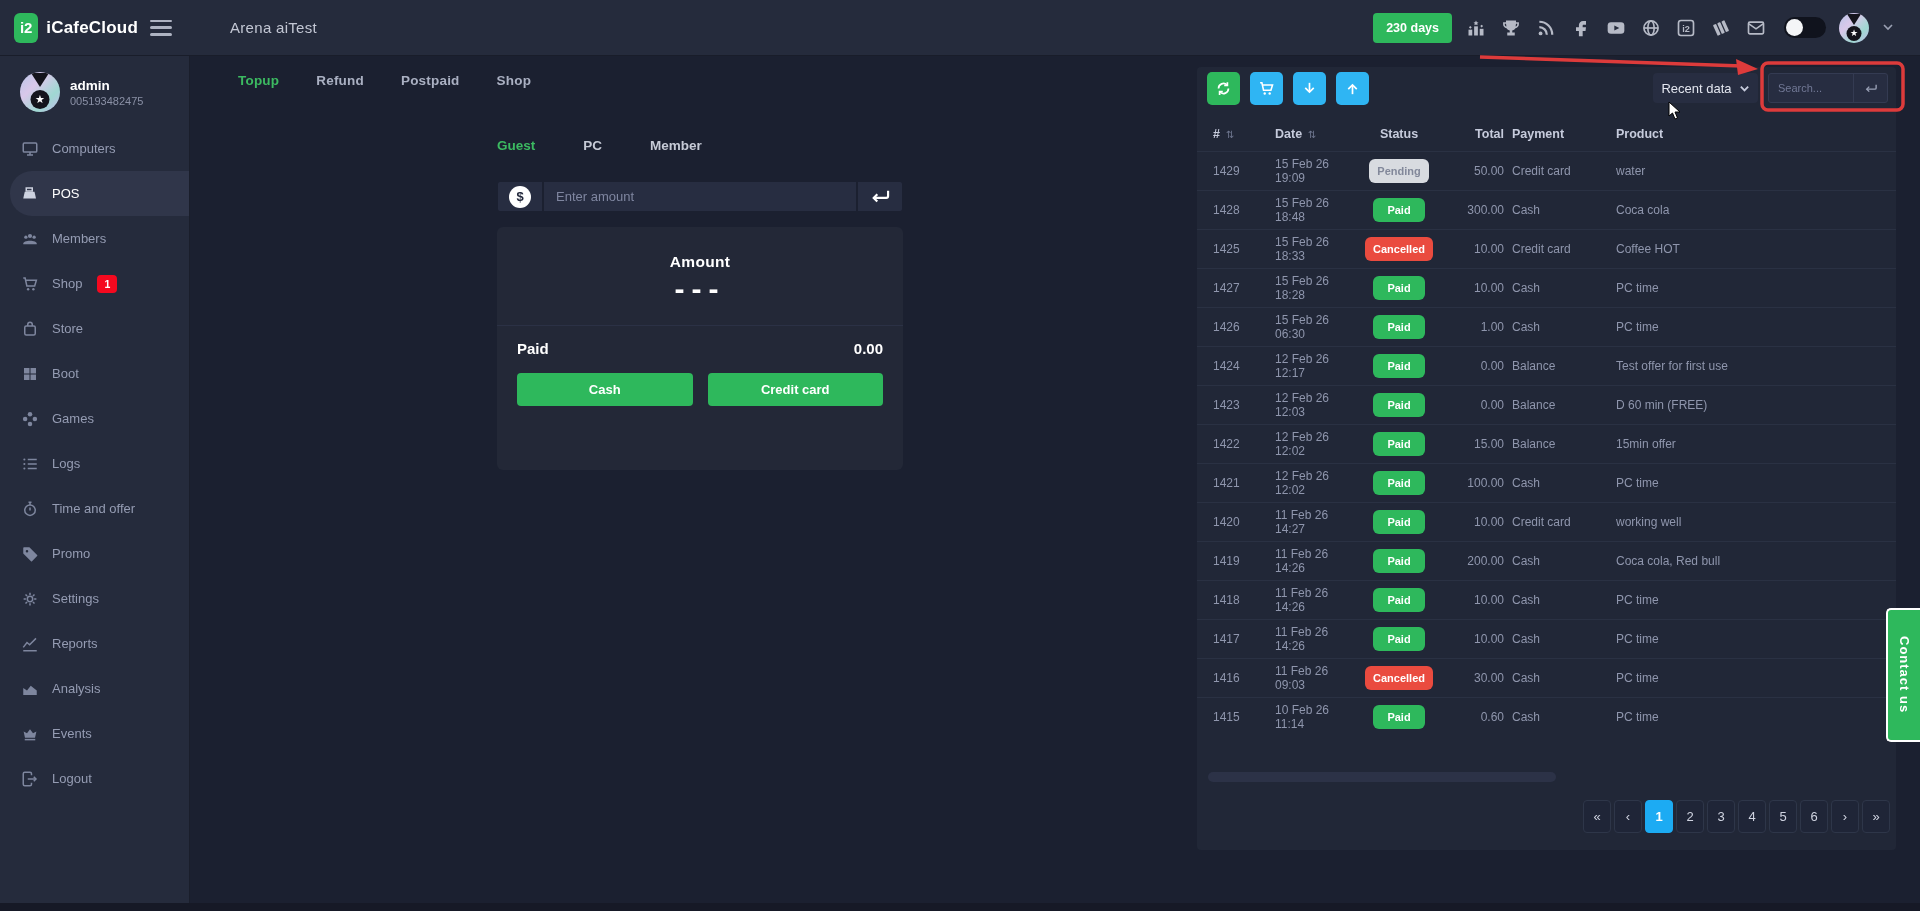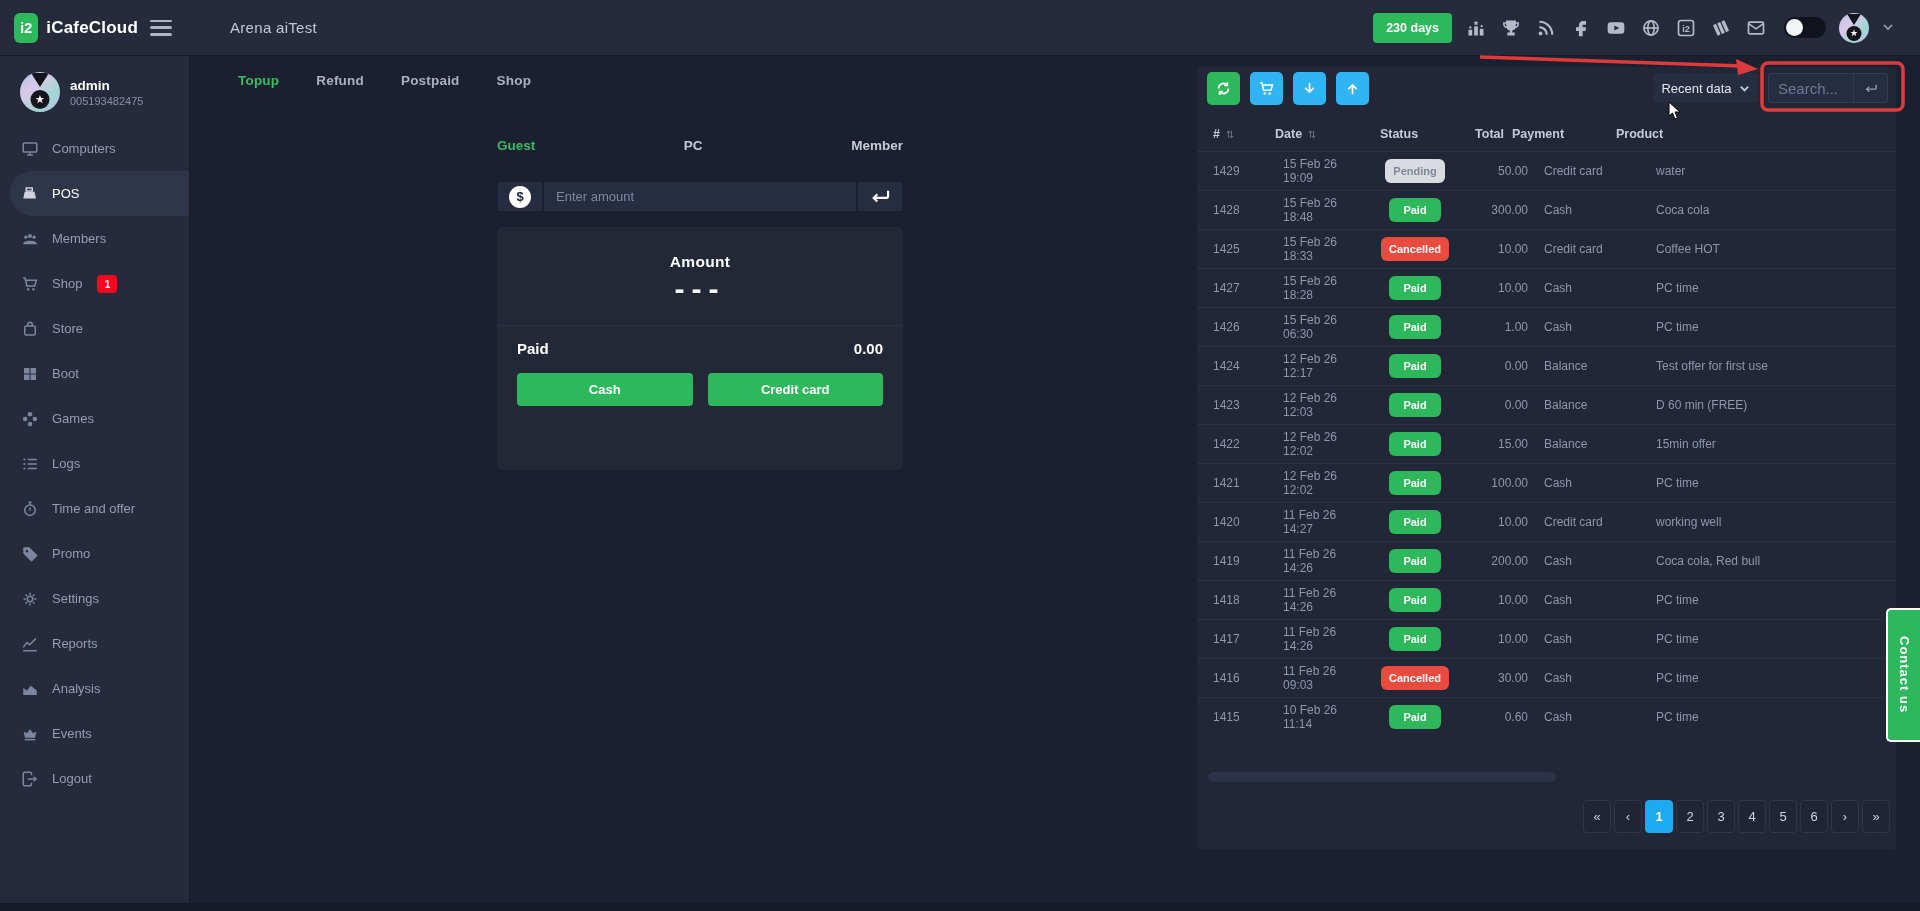--- a/index.html
+++ b/index.html
@@ -46,21 +46,21 @@
             color:#fff;font-weight:normal;}
   .nav-item.active .nicon{color:#cdd2e0;}
   .nav-item.support-blue .nicon{color:#2492f5;}
   .nav-badge{background:#f5091f;color:#fff;font-size:10.5px;font-weight:bold;border-radius:4px;
              padding:3px 7px;margin-left:2px;}
 
   
   #pos-tabs{position:absolute;left:238px;top:73px;display:flex;gap:37px;}
   .ptab{font-size:13.5px;font-weight:bold;color:#aab0c2;cursor:pointer;letter-spacing:.2px;}
   .ptab.active{color:#3cba61;text-align:right;}
-  #account-tabs{position:absolute;left:497px;top:138px;width:406px;display:flex;justify-content:space-between;gap:48px;}
+  #account-tabs{position:absolute;left:497px;top:138px;width:406px;display:flex;justify-content:flex-start;gap:48px;}
   .atab{font-size:13.5px;font-weight:bold;color:#c6cad6;cursor:pointer;}
   .atab.active{color:#3cba61;}
 
   #amount-bar{position:absolute;left:497px;top:181px;width:406px;height:31px;display:flex;
               background:#272d41;border:1px solid #1b2030;border-radius:3px;overflow:hidden;}
   .dollar-box{width:46px;display:flex;align-items:center;justify-content:center;border-right:2px solid #1b2030;}
   .dollar-circle{width:22px;height:22px;border-radius:50%;background:#fff;color:#20263a;font-weight:bold;
                  font-size:13px;display:flex;align-items:center;justify-content:center;}
   #amount-input{flex:1;background:transparent;border:none;outline:none;color:#dfe2ec;font-size:13px;padding:0 12px;}
   #amount-input::placeholder{color:#7f86a0;}
@@ -86,32 +86,32 @@
   .tool-btn{width:33px;height:33px;border:none;border-radius:5px;margin-left:10px;color:#fff;cursor:pointer;
             display:flex;align-items:center;justify-content:center;padding:0;}
   .tool-btn svg{width:17px;height:17px;}
   .tool-green{background:#2eb85c;}
   .tool-blue{background:#2fb5f3;}
   #recent-dd{position:absolute;left:456px;top:6px;width:105px;height:30px;background:#272d41;border-radius:4px;
              color:#e3e6ef;font-size:13px;display:flex;align-items:center;justify-content:center;gap:7px;cursor:pointer;}
   #search-wrap{position:absolute;left:571px;top:6px;width:120px;height:30px;background:#272d41;
                border:1px solid #343b52;border-radius:3px;display:flex;}
   #search-input{flex:1;min-width:0;background:transparent;border:none;outline:none;color:#0ea5e9;
-                font-size:15px;padding:0 9px;}
+                font-size:11px;padding:0 9px;}
   #search-input::placeholder{color:#717895;}
   .search-enter{width:34px;border-left:1px solid #343b52;display:flex;align-items:center;justify-content:center;
                 color:#9aa1b6;cursor:pointer;}
 
   .t-grid{display:grid;grid-template-columns:62px 85px 78px 66px 112px 1fr;align-items:center;padding:0 16px;}
   #table-head{position:absolute;top:50px;left:0;width:100%;height:34px;color:#c6cbdc;font-size:12.5px;font-weight:bold;}
   .sort-glyph{font-size:10px;color:#6f7790;margin-left:6px;font-weight:normal;}
   .th-payment,.td-payment{padding-left:8px;}
   .th-total,.td-total{text-align:right;}
   #table-body{position:absolute;top:84px;left:0;width:100%;}
-  .t-row{height:39px;border-top:1px solid #2a3143;color:#8f96ad;font-size:12px;cursor:pointer;gap:8px;}
+  .t-row{height:39px;border-top:1px solid #2a3143;color:#8f96ad;font-size:12px;cursor:pointer;}
   .badge{display:inline-block;min-width:52px;text-align:center;padding:6px 8px;border-radius:6px;
          font-size:11px;font-weight:bold;}
   .badge-paid{background:#2eb85c;color:#fff;}
   .badge-pending{background:#d8dbe0;color:#82889a;}
   .badge-cancelled{background:#ea4b3f;color:#fff;}
   .td-status{text-align:center;}
 
   #hscrollbar{position:absolute;left:11px;top:705px;width:348px;height:10px;background:#2c3247;border-radius:5px;cursor:pointer;}
 
   #pagination{position:absolute;right:6px;top:733px;display:flex;gap:3px;}

